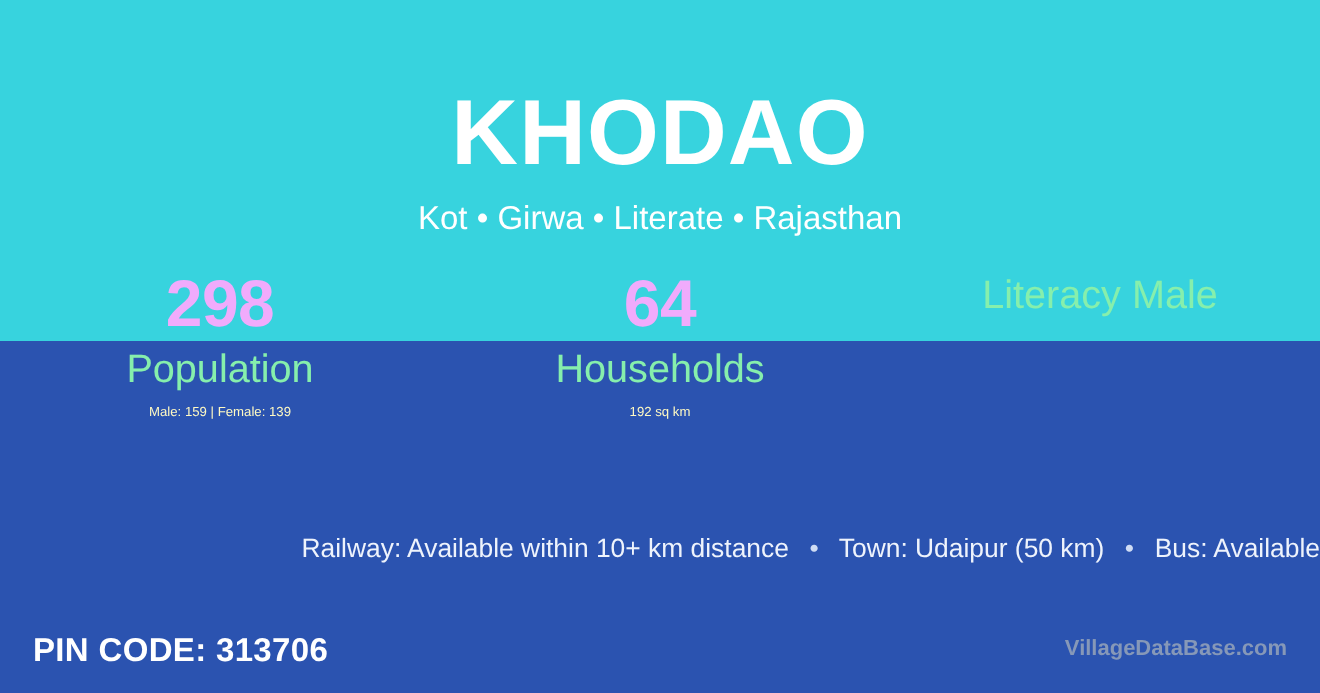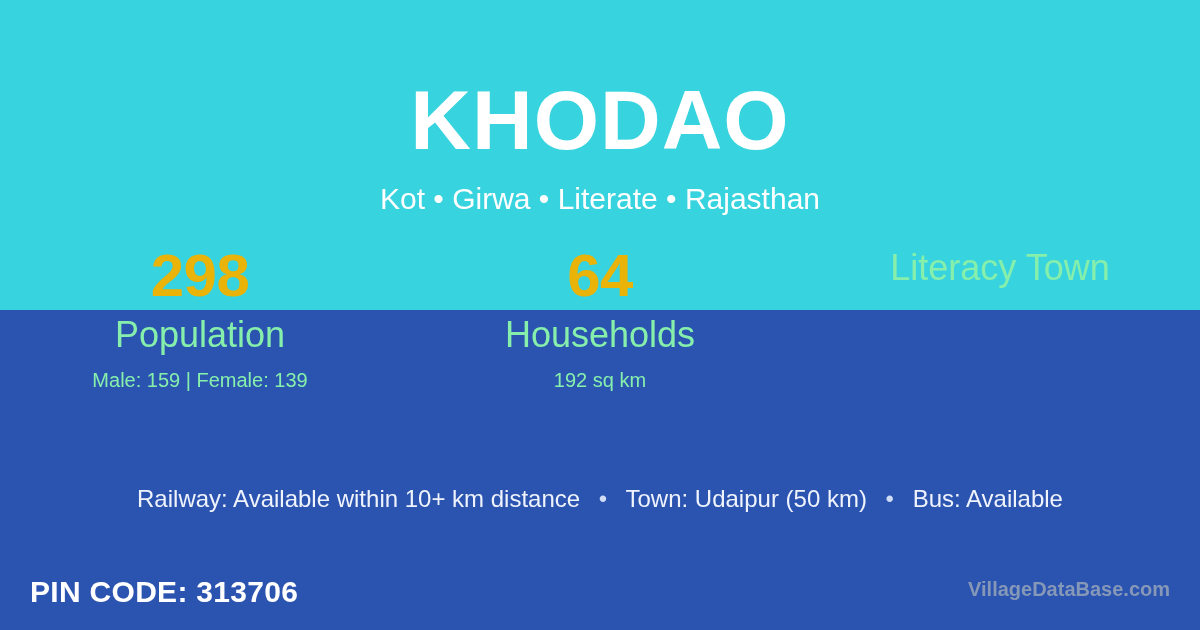--- a/index.html
+++ b/index.html
@@ -75,46 +75,46 @@
     display: flex;
   }
   .stat {
     flex: 1 1 0;
     text-align: center;
   }
   .stat-value {
     font-size: 60px;
     font-weight: bold;
     line-height: 1.12;
-    color: #eab308;
+    color: #f0abfc;
     letter-spacing: -0.5px;
   }
   .stat-label {
     font-size: 36px;
     font-weight: normal;
     line-height: 1.25;
     color: #86efac;
     padding-top: 3px;
   }
   .stat-sub {
-    font-size: 20px;
+    font-size: 12px;
     font-weight: normal;
     line-height: 1.3;
-    color: #86efac;
+    color: #fef9c3;
     padding-top: 10px;
     text-align: center;
   }
 
   
   .infra-row {
     position: absolute;
     left: 0;
     top: 482px;
     width: 1200px;
-    text-align: center;
+    text-align: right;
     font-size: 24px;
     line-height: 1.4;
     color: #eef3fc;
     white-space: nowrap;
   }
   .infra-item { display: inline; }
   .infra-sep {
     display: inline;
     padding: 0 12px;
     color: #cfdcf4;
@@ -167,21 +167,21 @@
       <div class="stat-sub">Male: 159 | Female: 139</div>
     </div>
 
     <div class="stat">
       <div class="stat-value">64</div>
       <div class="stat-label">Households</div>
       <div class="stat-sub">192 sq km</div>
     </div>
 
     <div class="stat">
-      <div class="stat-label">Literacy Town</div>
+      <div class="stat-label">Literacy Male</div>
     </div>
 
   </div>
 
   <div class="infra-row">
     <span class="infra-item">Railway: Available within 10+ km distance</span>
     <span class="infra-sep">•</span>
     <span class="infra-item">Town: Udaipur (50 km)</span>
     <span class="infra-sep">•</span>
     <span class="infra-item">Bus: Available</span>

